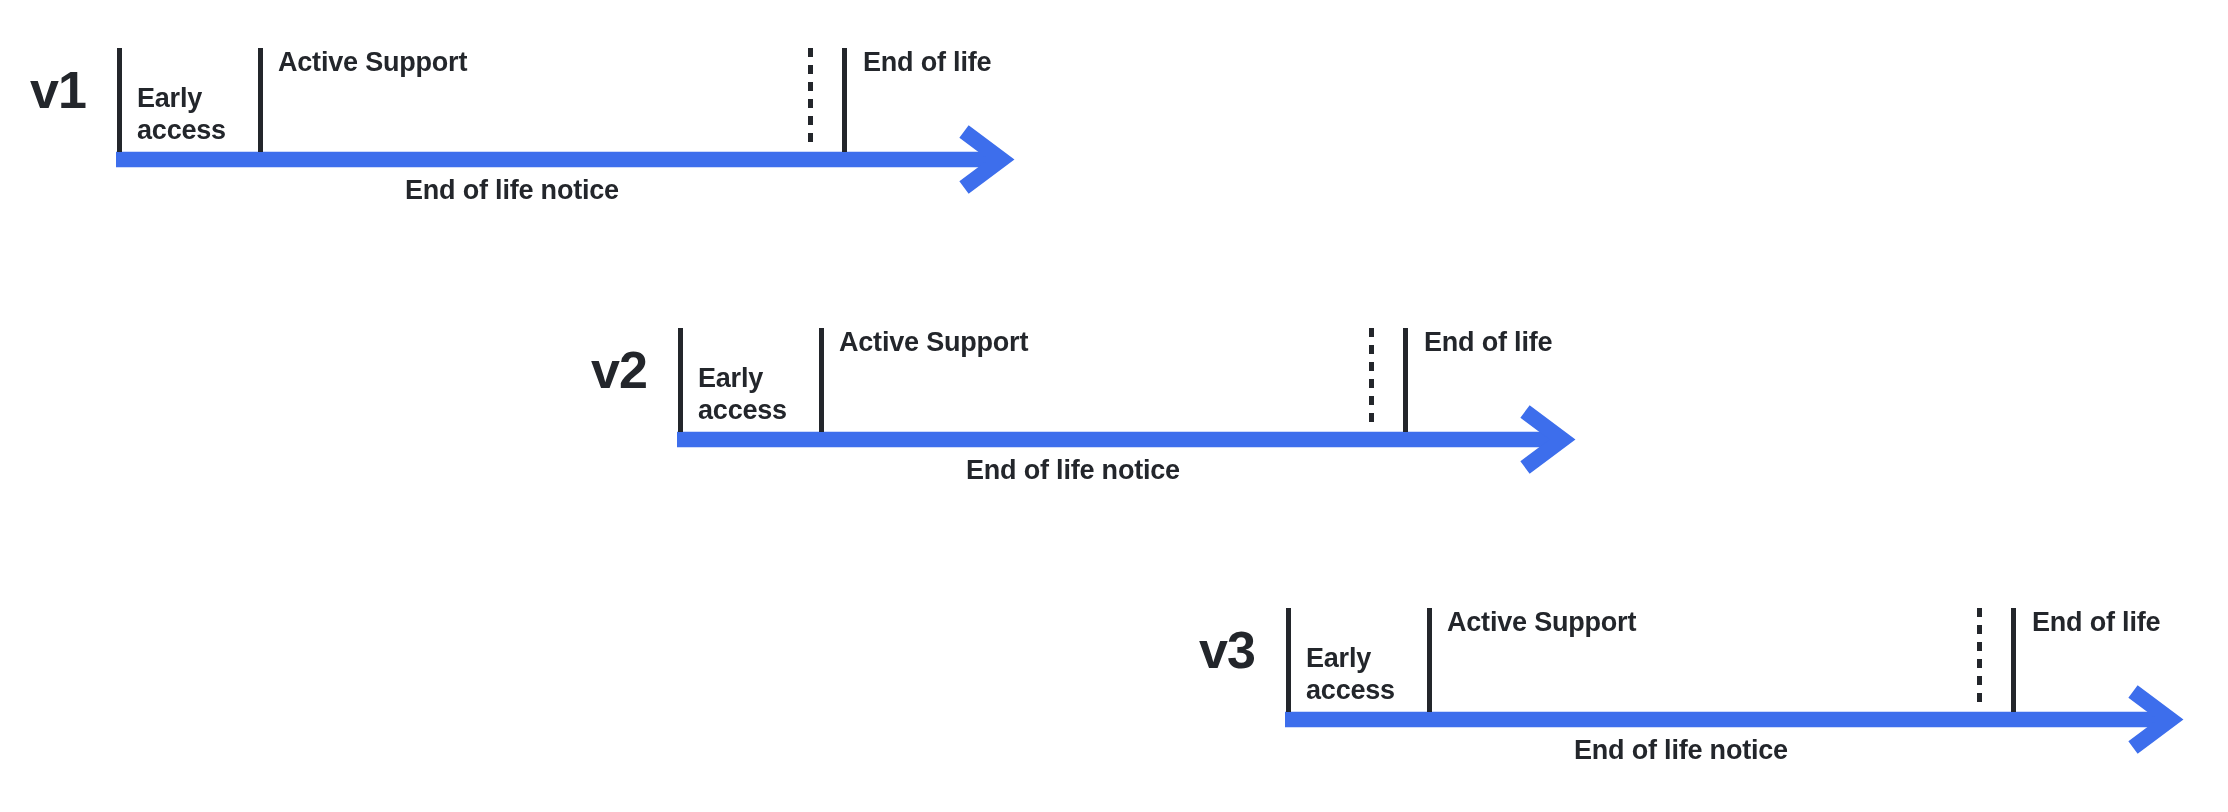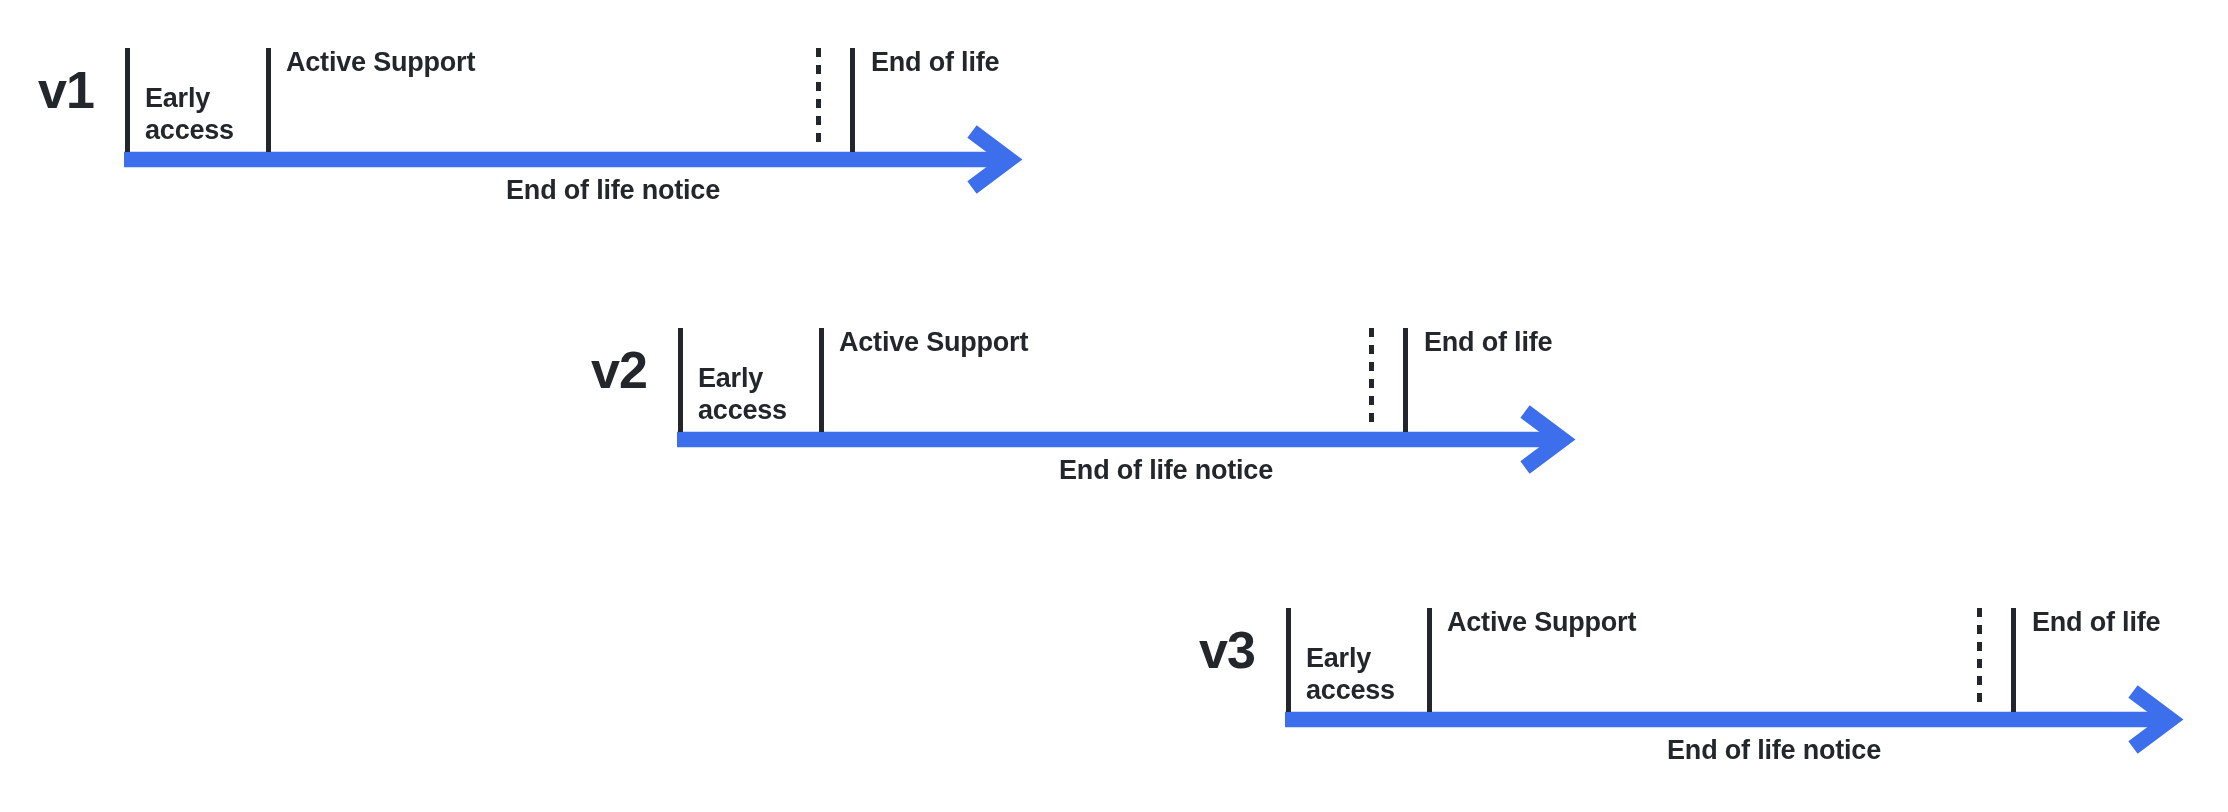--- a/index.html
+++ b/index.html
@@ -14,21 +14,21 @@
     background: #ffffff;
     overflow: hidden;
     font-family: "Liberation Sans", sans-serif;
     color: var(--text, #23262b);
   }
   .timeline {
     position: absolute;
     width: 1060px;
     height: 215px;
   }
-  .timeline.row-0 { left: 8px;    top: 0px;   }
+  .timeline.row-0 { left: 0px;    top: 0px;   }
   .timeline.row-1 { left: 561px;  top: 280px; }
   .timeline.row-2 { left: 1169px; top: 560px; }
 
   .vlabel {
     position: absolute;
     left: 8px;
     top: 62px;
     width: 100px;
     text-align: center;
     font-size: 52px;
@@ -66,21 +66,21 @@
     letter-spacing: -0.2px;
   }
   .phase-label.early  { left: 137px; width: 114px; margin-top: 36px; }
   .phase-label.active { left: 278px; white-space: nowrap; }
   .phase-label.eol    { left: 863px; white-space: nowrap; }
   .notice-label {
     position: absolute;
     top: 174px;
     left: 405px;
     width: 400px;
-    text-align: center;
+    text-align: left;
     font-size: 27px;
     font-weight: 700;
     line-height: 32px;
     letter-spacing: -0.2px;
     white-space: nowrap;
   }
   svg.arrow {
     position: absolute;
     left: 0;
     top: 0;

